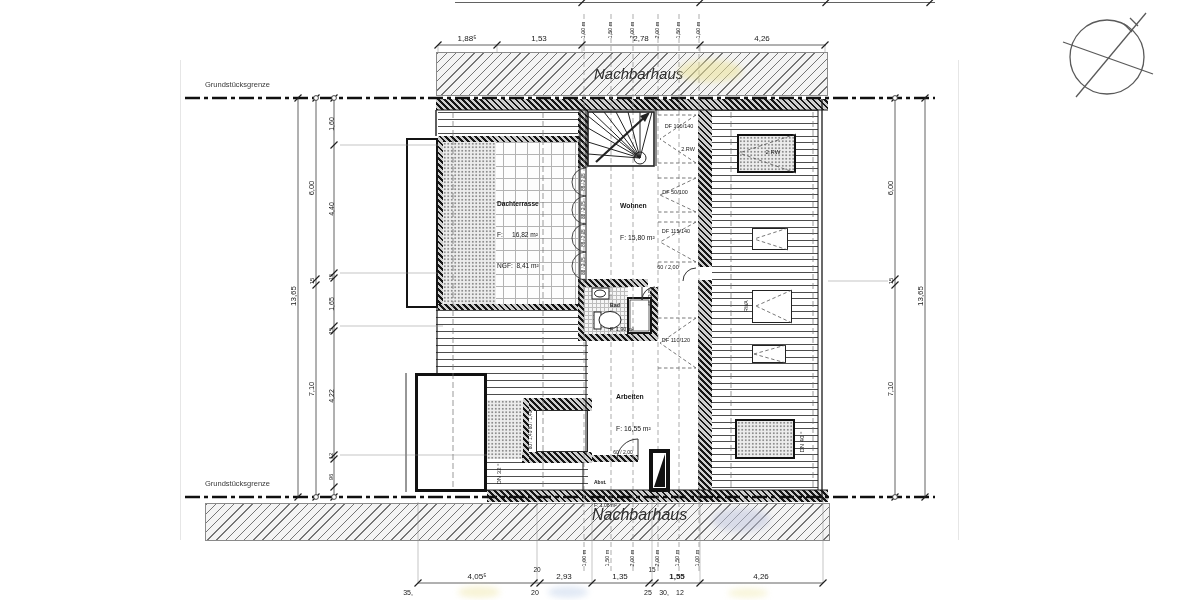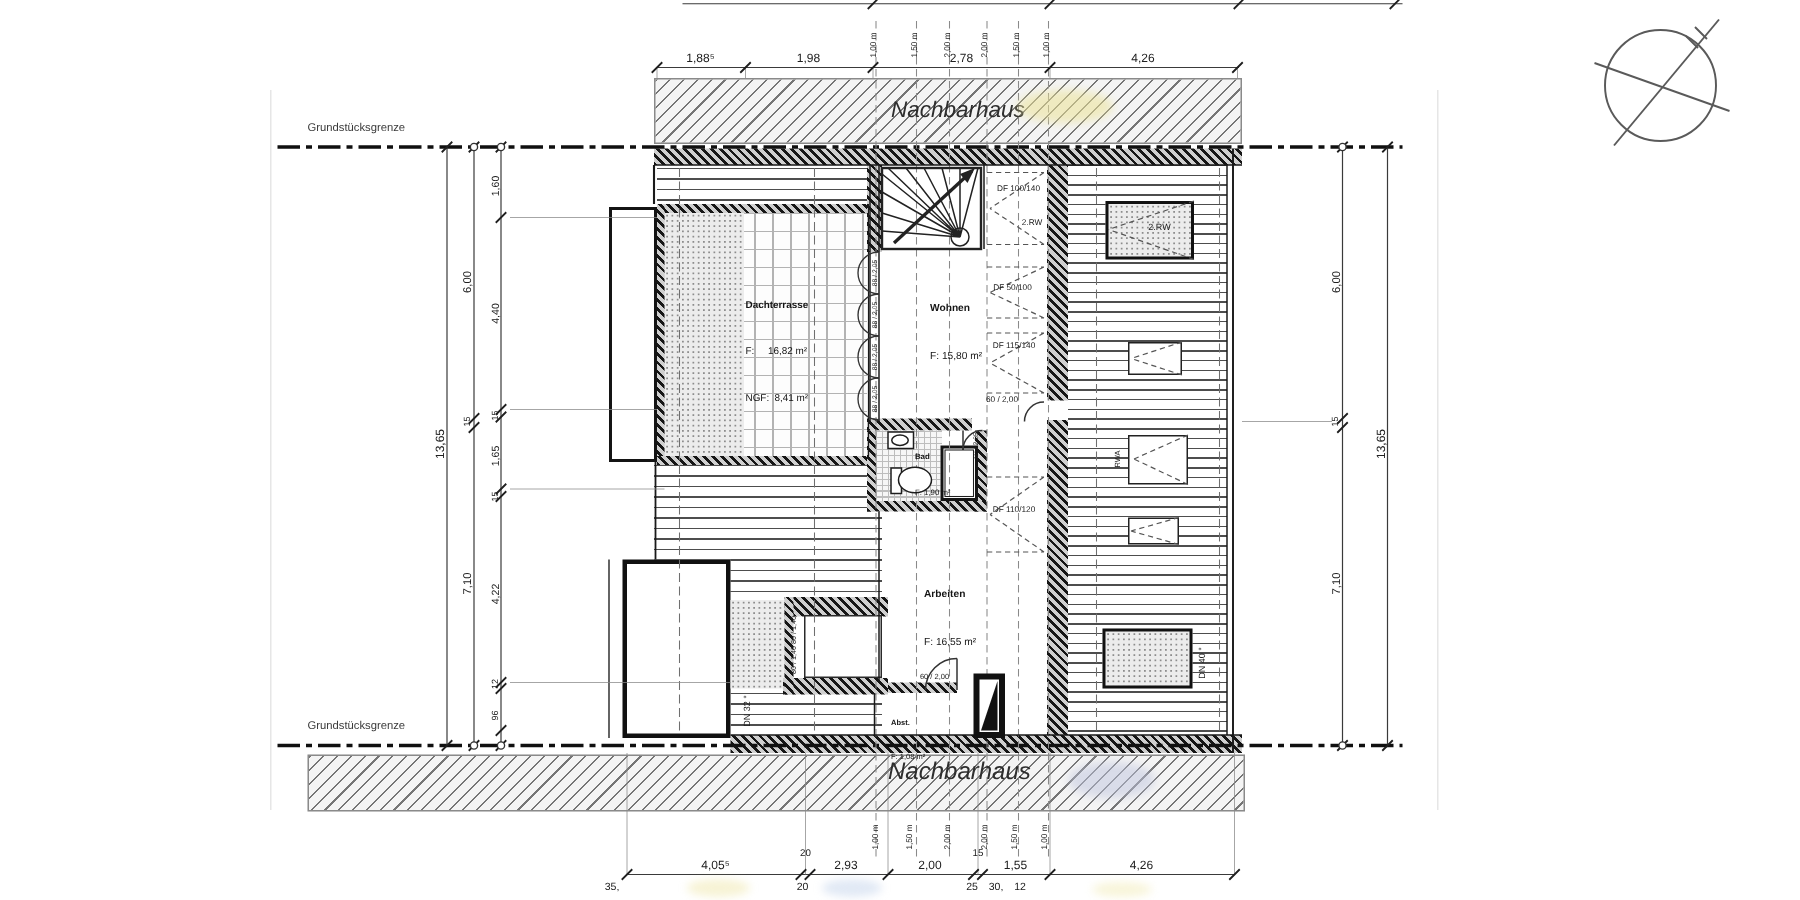--- a/index.html
+++ b/index.html
@@ -266,27 +266,27 @@
       <div class="anno" style="left: 658px; top: 30px; font-size: 5.5px; transform: translate(-50%, -50%) rotate(-90deg);">2,00 m</div>
       <div class="anno" style="left: 679px; top: 30px; font-size: 5.5px; transform: translate(-50%, -50%) rotate(-90deg);">1,50 m</div>
       <div class="anno" style="left: 699px; top: 30px; font-size: 5.5px; transform: translate(-50%, -50%) rotate(-90deg);">1,00 m</div>
       <div class="anno" style="left: 585px; top: 558px; font-size: 5.5px; transform: translate(-50%, -50%) rotate(-90deg);">1,00 m</div>
       <div class="anno" style="left: 608px; top: 558px; font-size: 5.5px; transform: translate(-50%, -50%) rotate(-90deg);">1,50 m</div>
       <div class="anno" style="left: 633px; top: 558px; font-size: 5.5px; transform: translate(-50%, -50%) rotate(-90deg);">2,00 m</div>
       <div class="anno" style="left: 658px; top: 558px; font-size: 5.5px; transform: translate(-50%, -50%) rotate(-90deg);">2,00 m</div>
       <div class="anno" style="left: 678px; top: 558px; font-size: 5.5px; transform: translate(-50%, -50%) rotate(-90deg);">1,50 m</div>
       <div class="anno" style="left: 698px; top: 558px; font-size: 5.5px; transform: translate(-50%, -50%) rotate(-90deg);">1,00 m</div>
       <div class="anno" style="left: 467px; top: 39px; font-size: 8px; transform: translate(-50%, -50%);">1,88⁵</div>
-      <div class="anno" style="left: 539px; top: 39px; font-size: 8px; transform: translate(-50%, -50%);">1,98</div>
+      <div class="anno" style="left: 539px; top: 39px; font-size: 8px; transform: translate(-50%, -50%);">1,53</div>
       <div class="anno" style="left: 641px; top: 39px; font-size: 8px; transform: translate(-50%, -50%);">2,78</div>
       <div class="anno" style="left: 762px; top: 39px; font-size: 8px; transform: translate(-50%, -50%);">4,26</div>
       <div class="anno" style="left: 477px; top: 577px; font-size: 8px; transform: translate(-50%, -50%);">4,05⁵</div>
       <div class="anno" style="left: 564px; top: 577px; font-size: 8px; transform: translate(-50%, -50%);">2,93</div>
-      <div class="anno" style="left: 620px; top: 577px; font-size: 8px; transform: translate(-50%, -50%);">2,00</div>
-      <div class="anno" style="left: 677px; top: 577px; font-size: 8px; transform: translate(-50%, -50%);">1,55</div>
+      <div class="anno" style="left: 620px; top: 577px; font-size: 8px; transform: translate(-50%, -50%);">1,35</div>
+      <div class="anno" style="left: 677px; top: 577px; font-size: 8px; transform: translate(-50%, -50%); font-weight: bold;">1,55</div>
       <div class="anno" style="left: 761px; top: 577px; font-size: 8px; transform: translate(-50%, -50%);">4,26</div>
       <div class="anno" style="left: 537px; top: 570px; font-size: 6.5px; transform: translate(-50%, -50%);">20</div>
       <div class="anno" style="left: 652px; top: 570px; font-size: 6.5px; transform: translate(-50%, -50%);">15</div>
       <div class="anno" style="left: 408px; top: 592px; font-size: 7px; transform: translate(-50%, -50%);">35,</div>
       <div class="anno" style="left: 535px; top: 592px; font-size: 7px; transform: translate(-50%, -50%);">20</div>
       <div class="anno" style="left: 648px; top: 592px; font-size: 7px; transform: translate(-50%, -50%);">25</div>
       <div class="anno" style="left: 664px; top: 592px; font-size: 7px; transform: translate(-50%, -50%);">30,</div>
       <div class="anno" style="left: 680px; top: 592px; font-size: 7px; transform: translate(-50%, -50%);">12</div>
       <div class="anno" style="left: 294px; top: 296px; font-size: 8px; transform: translate(-50%, -50%) rotate(-90deg);">13,65</div>
       <div class="anno" style="left: 312px; top: 188px; font-size: 7.5px; transform: translate(-50%, -50%) rotate(-90deg);">6,00</div>

